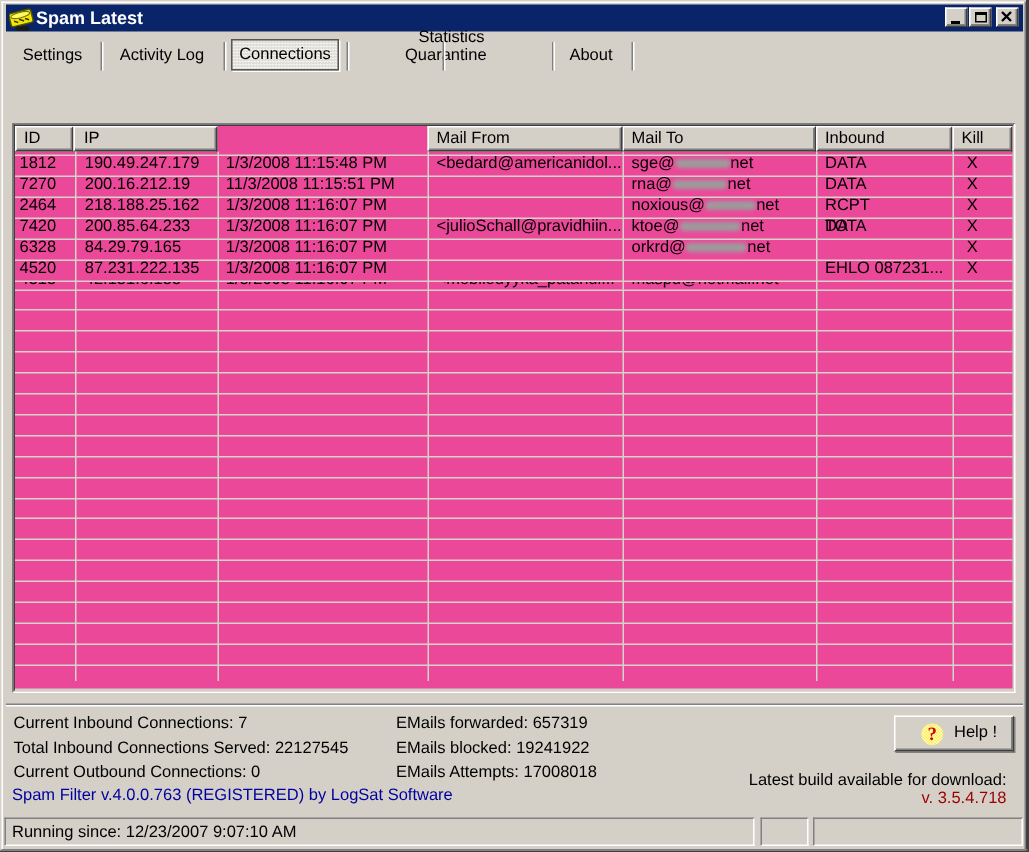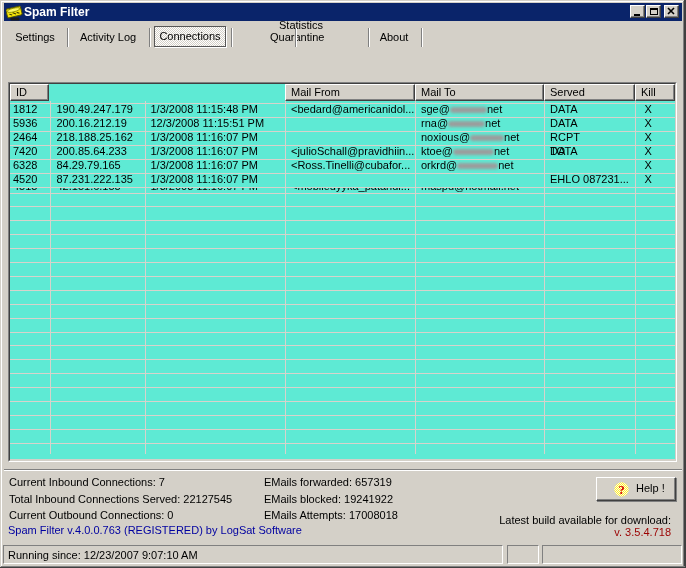--- a/index.html
+++ b/index.html
@@ -18,21 +18,21 @@
 <div class="abs" style="left:1px;top:566px;width:684px;height:1px;background:#808080"></div>
 <div class="abs" style="left:4px;top:3px;width:678px;height:18px;background:#0A246A"></div>
 <svg class="abs" style="left:6px;top:4px" width="17" height="17" viewBox="0 0 17 17">
 <g transform="rotate(-14 8 8)">
 <rect x="0.5" y="3.5" width="15" height="9" rx="1.5" fill="#F4E408" stroke="#555500" stroke-width="1"></rect>
 <ellipse cx="8" cy="6" rx="6.5" ry="1.8" fill="#FFFA60" stroke="#777700" stroke-width="0.7"></ellipse>
 <path d="M3 9 L5.5 10.5 M6.5 8.5 L9.5 10.5 M10.5 9 L13 10.5" stroke="#3a3a00" stroke-width="1.1" fill="none"></path>
 </g>
 <rect x="4.5" y="13.5" width="9" height="3" fill="#1a1a1a" rx="1"></rect>
 </svg>
-<div class="abs" style="left:24px;top:3px;height:18px;line-height:18px;color:#fff;font-weight:bold;font-size:12px">Spam Filter</div>
+<div class="abs" style="left:24px;top:3px;height:18px;line-height:18px;color:#fff;font-weight:bold;font-size:12px">Spam Latest</div>
 <div class="abs btn3d" style="left:630px;top:5px;width:15px;height:13px">
     <div class="abs" style="left:3px;top:8px;width:6px;height:2px;background:#000"></div>
   </div>
 <div class="abs btn3d" style="left:646px;top:5px;width:15px;height:13px">
     <div class="abs" style="left:3px;top:2px;width:8px;height:7px;border:1px solid #000;border-top-width:2px"></div>
   </div>
 <div class="abs btn3d" style="left:664px;top:5px;width:15px;height:13px"><svg width="13" height="11" viewBox="0 0 13 11">
       <path d="M3 2 L9 8 M9 2 L3 8" stroke="#000" stroke-width="1.6"></path>
     </svg></div>
 <div class="abs" style="left:-25px;top:28px;width:120px;height:19px;line-height:19px;text-align:center">Settings</div>
@@ -51,34 +51,37 @@
 <div class="abs" style="left:368px;top:28px;width:1px;height:19px;background:#808080"></div>
 <div class="abs" style="left:369px;top:28px;width:1px;height:19px;background:#fff"></div>
 <div class="abs" style="left:420.5px;top:28px;width:1px;height:19px;background:#808080"></div>
 <div class="abs" style="left:421.5px;top:28px;width:1px;height:19px;background:#fff"></div>
 <div class="abs" style="left:154px;top:26px;width:72px;height:21px;border:1px solid #565656;box-shadow:1px 1px 0 #fff;
 background:repeating-conic-gradient(#fff 0 25%,#D4D0C8 0 50%) 0 0/2px 2px;text-align:center;line-height:19px">Connections</div>
 <div class="abs" style="left:8px;top:82px;width:669px;height:380px;
 border-top:1px solid #808080;border-left:1px solid #808080;border-bottom:1px solid #fff;border-right:1px solid #fff">
     <div style="position:absolute;inset:0;border-top:1px solid #404040;border-left:1px solid #404040;border-bottom:1px solid #D4D0C8;border-right:1px solid #D4D0C8"></div>
   </div>
-<div class="abs" style="left:10px;top:84px;width:665px;height:375px;background:#5eead4;overflow:hidden" id="tbl">
+<div class="abs" style="left:10px;top:84px;width:665px;height:375px;background:#ec4899;overflow:hidden" id="tbl">
 <div style="position:absolute;left:0;top:0;width:665px;height:17px">
 <div style="position:absolute;left:0px;top:0;width:39px;height:17px;background:#D4D0C8;
 border-top:1px solid #fff;border-left:1px solid #fff;border-right:1px solid #404040;border-bottom:1px solid #404040;
 box-shadow:inset -1px -1px 0 #808080;line-height:15px;padding-left:5px">ID</div>
+<div style="position:absolute;left:39px;top:0;width:96px;height:17px;background:#D4D0C8;
+border-top:1px solid #fff;border-left:1px solid #fff;border-right:1px solid #404040;border-bottom:1px solid #404040;
+box-shadow:inset -1px -1px 0 #808080;line-height:15px;padding-left:6px">IP</div>
 <div style="position:absolute;left:405px;top:0;width:129px;height:17px;background:#D4D0C8;
 border-top:1px solid #fff;border-left:1px solid #fff;border-right:1px solid #404040;border-bottom:1px solid #404040;
 box-shadow:inset -1px -1px 0 #808080;line-height:15px;padding-left:5px">Mail To</div>
 <div style="position:absolute;left:275px;top:0;width:130px;height:17px;background:#D4D0C8;
 border-top:1px solid #fff;border-left:1px solid #fff;border-right:1px solid #404040;border-bottom:1px solid #404040;
 box-shadow:inset -1px -1px 0 #808080;line-height:15px;padding-left:5px">Mail From</div>
 <div style="position:absolute;left:534px;top:0;width:91px;height:17px;background:#D4D0C8;
 border-top:1px solid #fff;border-left:1px solid #fff;border-right:1px solid #404040;border-bottom:1px solid #404040;
-box-shadow:inset -1px -1px 0 #808080;line-height:15px;padding-left:5px">Served</div>
+box-shadow:inset -1px -1px 0 #808080;line-height:15px;padding-left:5px">Inbound</div>
 <div style="position:absolute;left:625px;top:0;width:40px;height:17px;background:#D4D0C8;
 border-top:1px solid #fff;border-left:1px solid #fff;border-right:1px solid #404040;border-bottom:1px solid #404040;
 box-shadow:inset -1px -1px 0 #808080;line-height:15px;padding-left:5px">Kill</div>
 </div>
 <div style="position:absolute;left:40px;top:17px;width:1px;height:353px;background:#D7D3CB"></div>
 <div style="position:absolute;left:135px;top:17px;width:1px;height:353px;background:#D7D3CB"></div>
 <div style="position:absolute;left:275px;top:17px;width:1px;height:353px;background:#D7D3CB"></div>
 <div style="position:absolute;left:405px;top:17px;width:1px;height:353px;background:#D7D3CB"></div>
 <div style="position:absolute;left:534px;top:17px;width:1px;height:353px;background:#D7D3CB"></div>
 <div style="position:absolute;left:625px;top:17px;width:1px;height:353px;background:#D7D3CB"></div>
@@ -111,23 +114,23 @@
 <div style="position:absolute;left:0;top:18.0px;width:673px;height:14px;line-height:14px">
       <span style="position:absolute;left:3px">1812</span>
       <span style="position:absolute;left:46.5px">190.49.247.179</span>
       <span style="position:absolute;left:140.5px">1/3/2008 11:15:48 PM</span>
       <span style="position:absolute;left:281px">&lt;bedard@americanidol...</span>
       <span style="position:absolute;left:411px">sge@<span class="blur" style="width:37px"></span>net</span>
       <span style="position:absolute;left:540px">DATA</span>
       <span style="position:absolute;left:634.5px">X</span>
     </div>
 <div style="position:absolute;left:0;top:32.0px;width:673px;height:14px;line-height:14px">
-      <span style="position:absolute;left:3px">5936</span>
+      <span style="position:absolute;left:3px">7270</span>
       <span style="position:absolute;left:46.5px">200.16.212.19</span>
-      <span style="position:absolute;left:140.5px">12/3/2008 11:15:51 PM</span>
+      <span style="position:absolute;left:140.5px">11/3/2008 11:15:51 PM</span>
       <span style="position:absolute;left:411px">rna@<span class="blur" style="width:37px"></span>net</span>
       <span style="position:absolute;left:540px">DATA</span>
       <span style="position:absolute;left:634.5px">X</span>
     </div>
 <div style="position:absolute;left:0;top:46.0px;width:553px;height:14px;line-height:14px">
       <span style="position:absolute;left:3px">2464</span>
       <span style="position:absolute;left:46.5px">218.188.25.162</span>
       <span style="position:absolute;left:140.5px">1/3/2008 11:16:07 PM</span>
       <span style="position:absolute;left:411px">noxious@<span class="blur" style="width:34px"></span>net</span>
       <span style="position:absolute;left:540px">RCPT TO</span>
@@ -139,21 +142,20 @@
       <span style="position:absolute;left:140.5px">1/3/2008 11:16:07 PM</span>
       <span style="position:absolute;left:281px">&lt;julioSchall@pravidhiin...</span>
       <span style="position:absolute;left:411px">ktoe@<span class="blur" style="width:41px"></span>net</span>
       <span style="position:absolute;left:540px">DATA</span>
       <span style="position:absolute;left:634.5px">X</span>
     </div>
 <div style="position:absolute;left:0;top:74.0px;width:673px;height:14px;line-height:14px">
       <span style="position:absolute;left:3px">6328</span>
       <span style="position:absolute;left:46.5px">84.29.79.165</span>
       <span style="position:absolute;left:140.5px">1/3/2008 11:16:07 PM</span>
-      <span style="position:absolute;left:281px">&lt;Ross.Tinelli@cubafor...</span>
       <span style="position:absolute;left:411px">orkrd@<span class="blur" style="width:41px"></span>net</span>
       <span style="position:absolute;left:634.5px">X</span>
     </div>
 <div style="position:absolute;left:0;top:88.3px;width:673px;height:14px;line-height:14px">
       <span style="position:absolute;left:3px">4520</span>
       <span style="position:absolute;left:46.5px">87.231.222.135</span>
       <span style="position:absolute;left:140.5px">1/3/2008 11:16:07 PM</span>
       <span style="position:absolute;left:281px"></span>
       <span style="position:absolute;left:540px">EHLO 087231...</span>
       <span style="position:absolute;left:634.5px">X</span>

